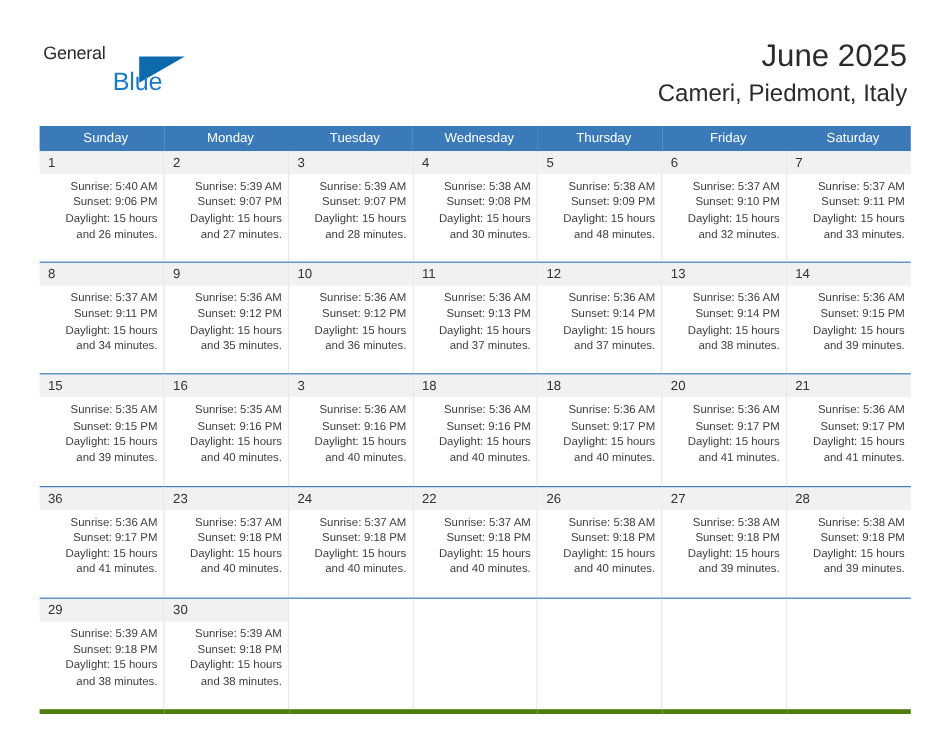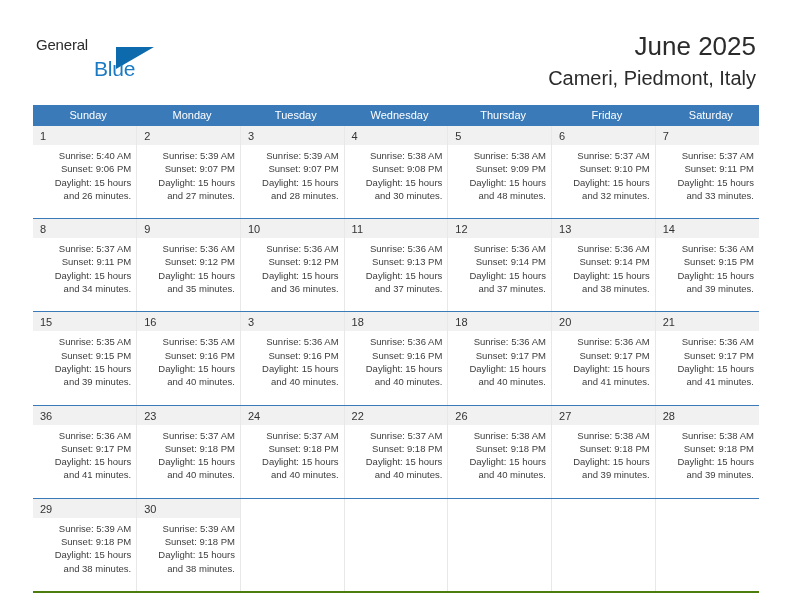--- a/index.html
+++ b/index.html
@@ -112,21 +112,21 @@
   .calendar th:last-child { border-right: none; }
 
   .calendar td {
     vertical-align: top;
     padding: 0;
     width: 103.71px;
     border-right: 1px solid #e8e8e8;
     border-bottom: 1px solid #3b7ab8;
   }
   .calendar td:last-child { border-right: none; }
-  .calendar tr:last-child td { border-bottom: 2px solid #4d7c0f; }
+  .calendar tr:last-child td { border-bottom: 4px solid #4d7c0f; }
 
   .daynum {
     background: #f1f1f1;
     font-size: 11px;
     color: #333333;
     padding: 4px 0 3px 7px;
     line-height: 12px;
     height: 12px;
     font-family: "Liberation Sans", sans-serif;
   }

